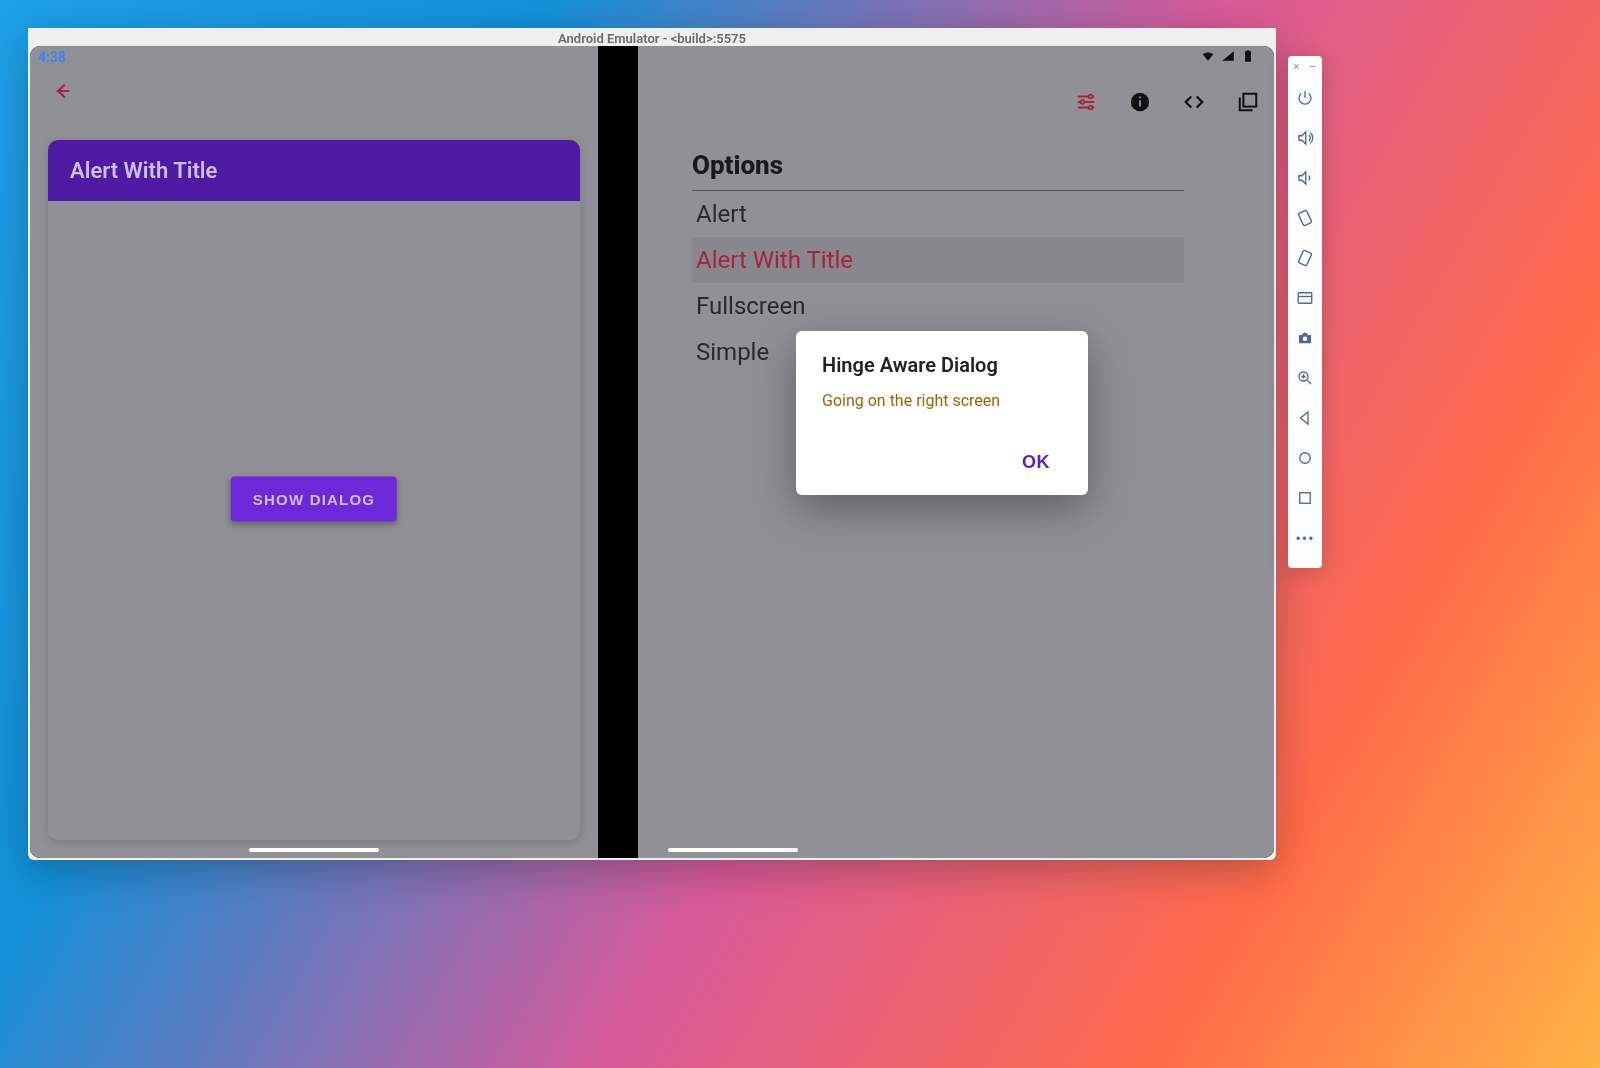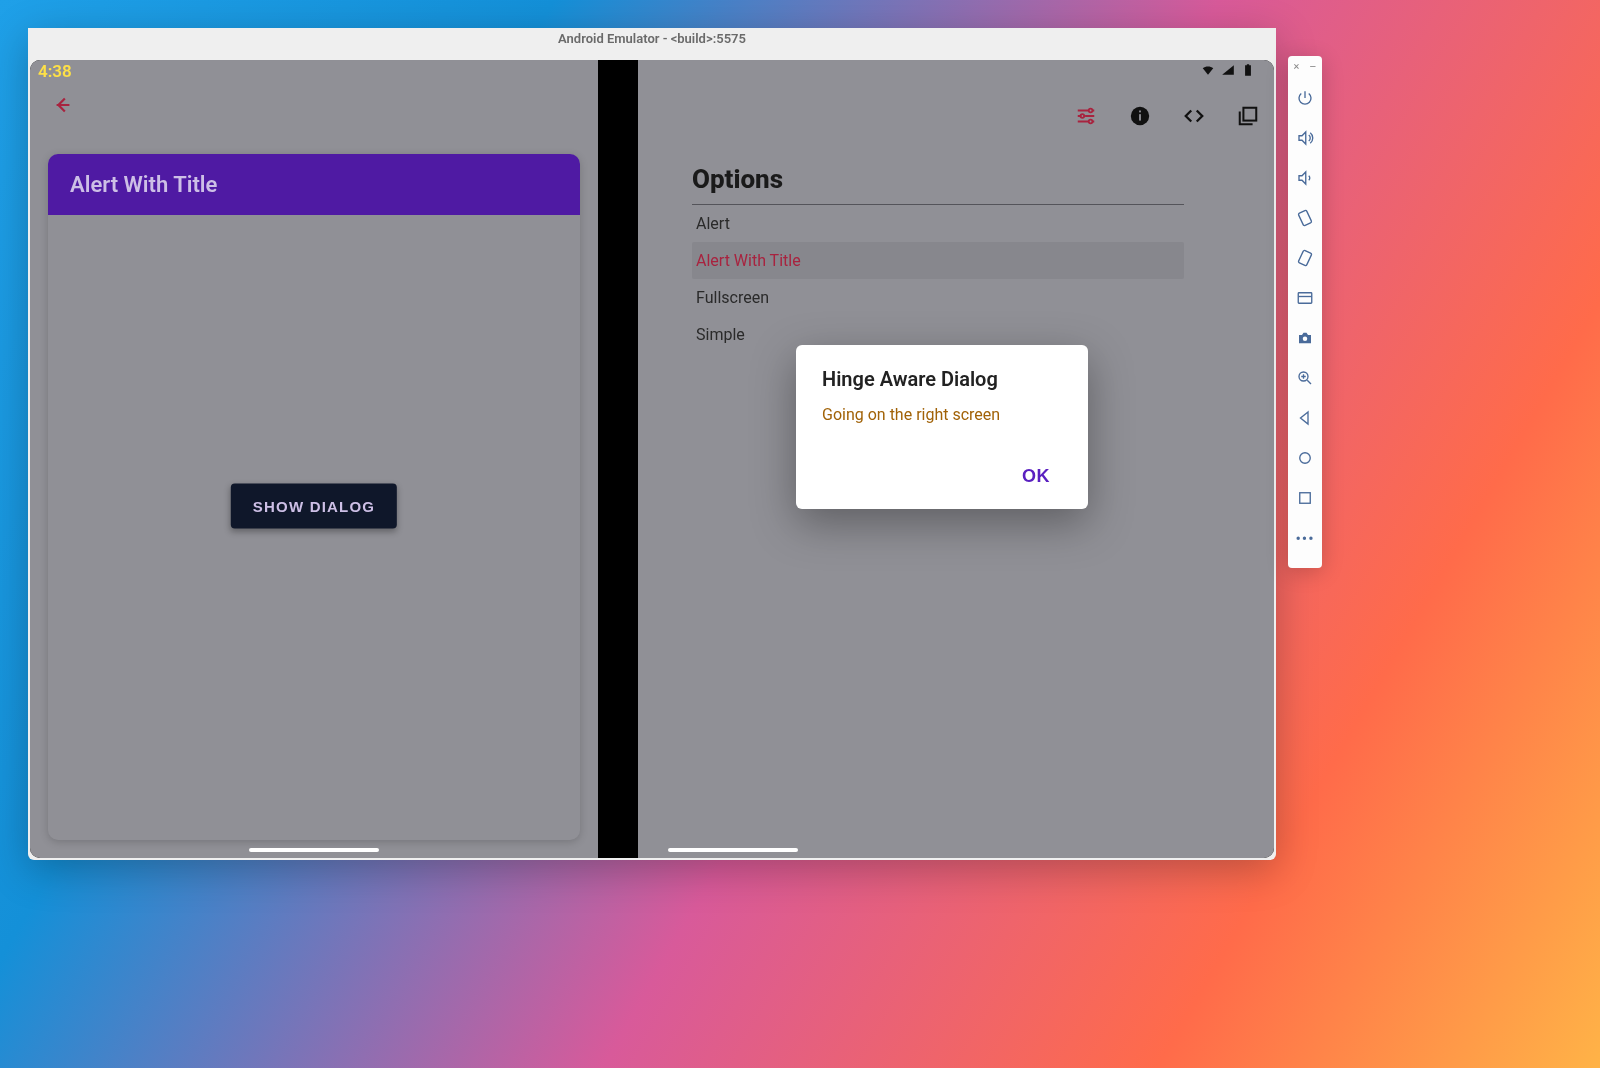--- a/index.html
+++ b/index.html
@@ -19,21 +19,21 @@
     top: 28px;
     width: 1248px;
     height: 832px;
     background: #efefef;
     border-radius: 6px;
     box-shadow: 0 10px 40px rgba(0,0,0,.25);
     display: flex;
     flex-direction: column;
   }
   .emu-titlebar {
-    height: 32px;
+    height: 18px;
     line-height: 22px;
     text-align: center;
     font-size: 13px;
     color: #6a6a6a;
     font-weight: 600;
     background: #efefef;
   }
   .device-frame {
     flex: 1;
     background: #000;
@@ -45,22 +45,22 @@
   }
 
   
   .status-bar {
     position: absolute;
     top: 0; left: 0; right: 10px;
     height: 22px;
     display: flex;
     align-items: center;
     justify-content: space-between;
-    color: #fde047;
-    font-size: 17px;
+    color: #3b82f6;
+    font-size: 14px;
     font-weight: 600;
     padding: 0 8px;
     z-index: 5;
   }
   .status-icons { display: flex; gap: 4px; align-items: center; }
   .status-icons svg { width: 16px; height: 14px; fill: #111; }
 
   
   .pane {
     position: relative;
@@ -87,21 +87,21 @@
     color: #cdbfe6;
     border-radius: 10px 10px 0 0;
     padding: 18px 22px;
     font-size: 22px;
     font-weight: 600;
   }
   .show-btn {
     position: absolute;
     left: 50%; top: 50%;
     transform: translate(-50%, -30%);
-    background: #0f172a;
+    background: #6d28d9;
     color: #cdbfe6;
     border: none;
     border-radius: 4px;
     padding: 14px 22px;
     font-size: 15px;
     font-weight: 700;
     letter-spacing: 1.2px;
     box-shadow: 0 3px 6px rgba(0,0,0,.3);
     cursor: pointer;
   }
@@ -121,21 +121,21 @@
     left: 54px; right: 90px; top: 82px;
   }
   .opts-title {
     font-size: 26px;
     font-weight: 800;
     color: #1a1a1a;
     padding-bottom: 10px;
     border-bottom: 1px solid #54545a;
   }
   .opt-item {
-    font-size: 16px;
+    font-size: 24px;
     color: #2a2a2a;
     padding: 9px 4px;
     cursor: pointer;
   }
   .opt-item.selected {
     background: #87878d;
     color: #a8233f;
     border-radius: 2px;
   }
 

